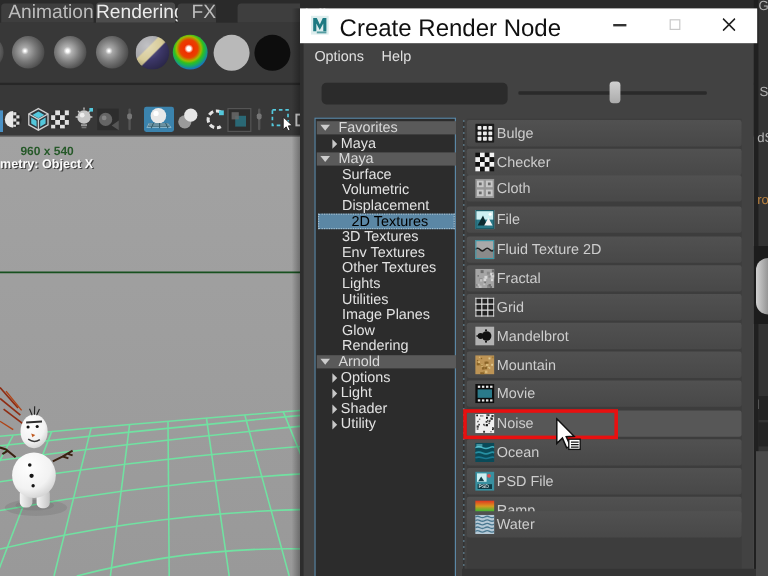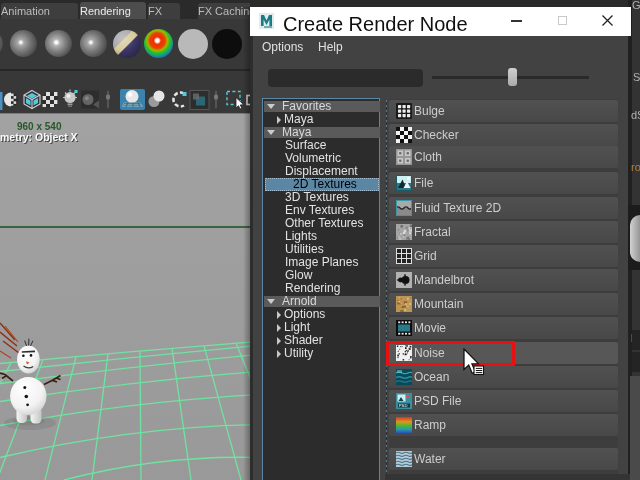--- a/index.html
+++ b/index.html
@@ -1,20 +1,20 @@
 <!DOCTYPE html>
 <html><head><meta charset="utf-8">
 <style>
 *{margin:0;padding:0;box-sizing:border-box}
 html,body{width:640px;height:480px;overflow:hidden;background:#383838}
 #root{position:relative;width:640px;height:480px;overflow:hidden;
  font-family:"Liberation Sans",sans-serif;background:#383838}
 .a{position:absolute}
 .tab{position:absolute;top:3px;height:16px;border-radius:3px 3px 0 0;
- background:#3e3e3e;color:#bcbcbc;font-size:11px;line-height:16px;text-align:left}
+ background:#3e3e3e;color:#bcbcbc;font-size:16px;line-height:16px;text-align:right}
 .tab.on{top:2px;height:17px;background:#4d4d4d;color:#ececec;line-height:18px}
 .sph{position:absolute;top:3px;width:31px;height:31px;border-radius:50%}
 .trow{position:absolute;left:1px;width:116px;height:13px;line-height:13px;
  font-size:12px;color:#e2e2e2;white-space:nowrap}
 .thdr{position:absolute;left:1px;width:116px;height:11px;line-height:11px;
  background:#5a5a5a;font-size:12px;color:#d8d8d8;white-space:nowrap}
 .tri-d{position:absolute;width:0;height:0;border-left:4px solid transparent;
  border-right:4px solid transparent;border-top:5px solid #ccc}
 .tri-r{position:absolute;width:0;height:0;border-top:4px solid transparent;
  border-bottom:4px solid transparent;border-left:4.5px solid #c8c8c8}
@@ -499,21 +499,21 @@
             <stop offset="0.3" stop-color="#d89820"></stop>
             <stop offset="0.55" stop-color="#48b830"></stop>
             <stop offset="0.78" stop-color="#2898b0"></stop>
             <stop offset="1" stop-color="#2850c0"></stop>
           </linearGradient>
         </defs>
         <rect width="16" height="16" fill="url(#rmp)"></rect>
       </svg>
       <span>Ramp</span>
     </div>
-<div class="lrow" style="top:448px;">
+<div class="lrow" style="top:426px;">
       <svg width="16" height="16" viewBox="0 0 16 16">
         <rect width="16" height="16" fill="#b5c9d6"></rect>
         <g stroke="#4a7890" stroke-width="1.1" fill="none">
           <path d="M0,1.8 q2,-1.2 4,0 t4,0 t4,0 t4,0"></path>
           <path d="M0,4.8 q2,-1.2 4,0 t4,0 t4,0 t4,0"></path>
           <path d="M0,7.8 q2,-1.2 4,0 t4,0 t4,0 t4,0"></path>
           <path d="M0,10.8 q2,-1.2 4,0 t4,0 t4,0 t4,0"></path>
           <path d="M0,13.8 q2,-1.2 4,0 t4,0 t4,0 t4,0"></path>
         </g>
       </svg>

